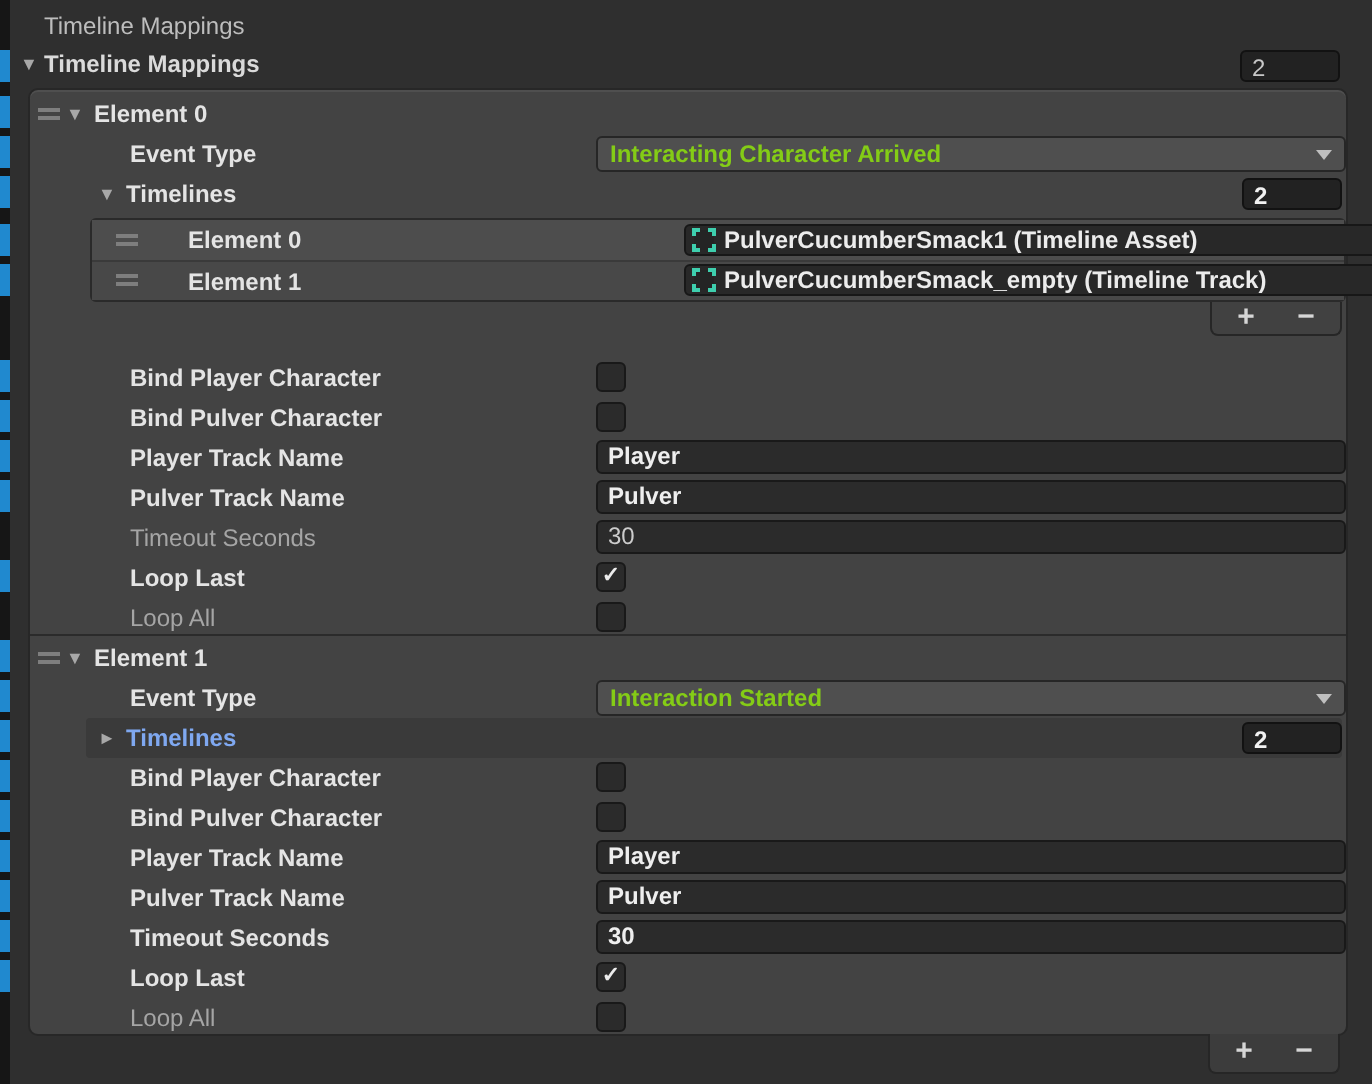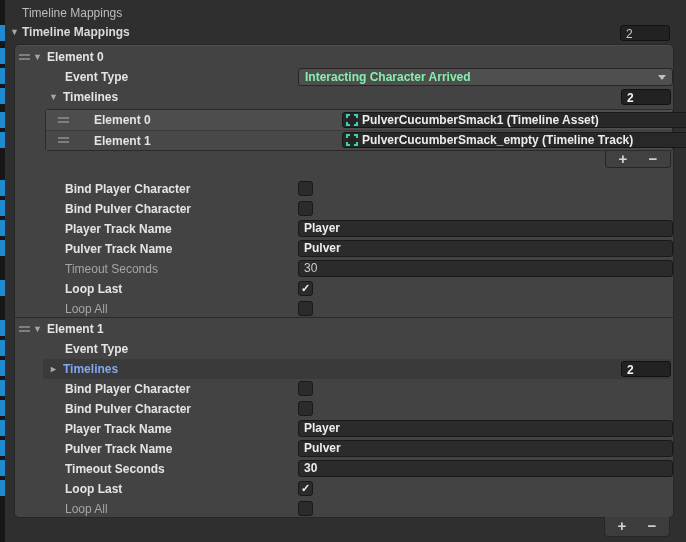--- a/index.html
+++ b/index.html
@@ -36,21 +36,21 @@
   .n{color:#a5a5a5;}
   .blue{color:#7fa8f0;font-weight:700;}
 
   .handle{position:absolute;top:7px;width:11px;height:6px;}
   .handle i{display:block;height:0;border-top:2px solid #7e7e7e;margin-bottom:2px;}
 
   .dropdown{
     position:absolute;left:283px;top:1px;width:375px;height:18px;
     background:#4f4f4f;border:1px solid #262626;border-radius:3px;box-sizing:border-box;
   }
-  .dd-text{position:absolute;left:6px;top:0;line-height:16px;font-weight:700;color:#86efac;white-space:nowrap;}
+  .dd-text{position:absolute;left:6px;top:0;line-height:16px;font-weight:700;color:#84cc16;white-space:nowrap;}
   .dd-arrow{position:absolute;right:6px;top:6px;width:0;height:0;
     border-left:4px solid transparent;border-right:4px solid transparent;border-top:5px solid #bfbfbf;}
 
   .cb{
     position:absolute;left:283px;top:2px;width:15px;height:15px;
     background:#2b2b2b;border:1px solid #191919;border-radius:3px;box-sizing:border-box;
     color:#ececec;font-size:11px;font-weight:700;line-height:13px;text-align:center;
   }
   .tfield{
     position:absolute;left:283px;top:1px;width:375px;height:17px;
@@ -202,20 +202,24 @@
       <span class="handle" style="left:4px">
           <i></i>
           <i></i>
         </span>
       <i class="tri" style="left:18px">▼</i>
       <span class="lbl b" style="left:32px">Element 1</span>
     </div>
 
     <div class="row" style="top:294px">
       <span class="lbl b" style="left:50px">Event Type</span>
+      <div class="dropdown">
+        <span class="dd-text">Interaction Started</span>
+        <span class="dd-arrow"></span>
+      </div>
     </div>
 
     <div class="hl" style="top:314px"></div>
     <div class="row" style="top:314px">
       <i class="tri" style="left:34px">►</i>
       <span class="lbl blue" style="left:48px">Timelines</span>
       <div class="size-field sz-bold" style="left:606px;top:2px">2</div>
     </div>
 
     <div class="row" style="top:334px">

